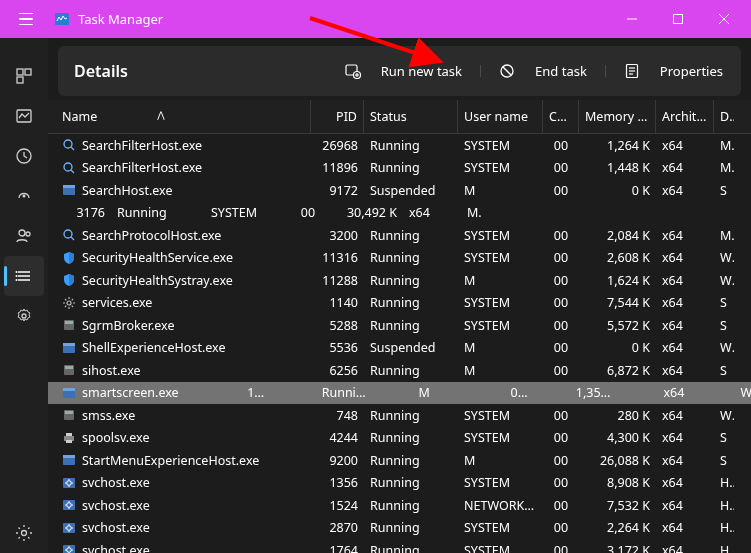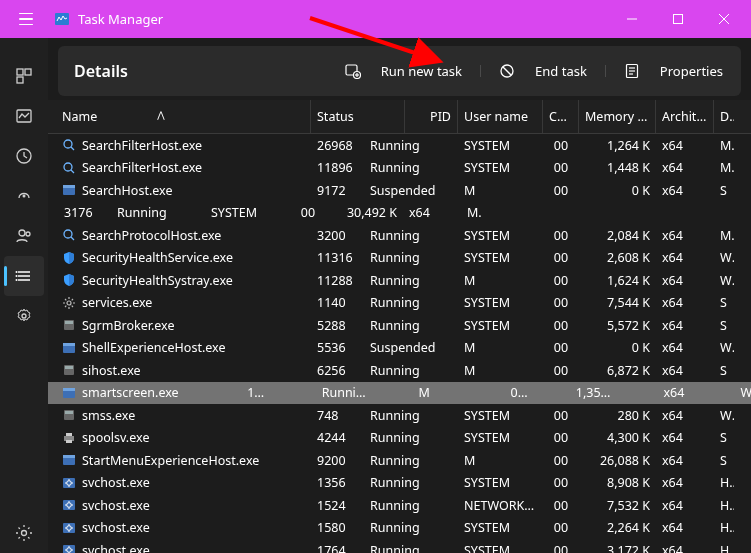--- a/index.html
+++ b/index.html
@@ -109,21 +109,21 @@
   font-size: 12.5px;
 }
 .row.selected { background: #737373; gap: 40px; }
 .cell {
   padding: 0 6px;
   white-space: nowrap;
   overflow: hidden;
   text-overflow: ellipsis;
 }
 .cell-name { width: 253px; display: flex; align-items: center; gap: 6px; padding-left: 4px; }
-.cell-pid { width: 53px; }
+.cell-pid { width: 53px; text-align: right; }
 .cell-status { width: 94px; }
 .cell-user { width: 85px; }
 .cell-cpu { width: 36px; text-align: center; }
 .cell-mem { width: 77px; text-align: right; }
 .cell-arch { width: 58px; }
 .cell-desc { width: 20px; }
 .proc-icon { width: 14px; height: 14px; flex-shrink: 0; }
 
 .arrow {
   position: absolute;
@@ -260,22 +260,22 @@
         </div>
       </div>
     </div>
 
     <div class="table">
       <div class="thead">
         <div class="th col-name">
             <span>Name</span>
             <span class="sort-caret">⋀</span>
           </div>
+        <div class="th col-pid">PID</div>
         <div class="th col-status">Status</div>
-        <div class="th col-pid">PID</div>
         <div class="th col-user">User name</div>
         <div class="th col-cpu">CPU</div>
         <div class="th col-mem">Memory (a...</div>
         <div class="th col-arch">Archite...</div>
         <div class="th col-desc">D</div>
       </div>
       <div class="tbody" id="tbody">
           <div class="row">
             <div class="cell cell-name">
               <svg class="proc-icon" viewBox="0 0 14 14">
@@ -546,21 +546,21 @@
           </div>
           <div class="row">
             <div class="cell cell-name">
               <svg class="proc-icon" viewBox="0 0 14 14">
                 <rect x="1" y="2" width="12" height="10" rx="1" fill="#3d6fb5"></rect>
                 <circle cx="7" cy="7" r="2.3" fill="none" stroke="#fff" stroke-width="1"></circle>
                 <path d="M7 3v1.5M7 9.5V11M3 7h1.5M9.5 7H11" stroke="#fff" stroke-width="1"></path>
               </svg>
               <span>svchost.exe</span>
             </div>
-            <div class="cell cell-pid">1580</div>
+            <div class="cell cell-pid">2870</div>
             <div class="cell cell-status">Running</div>
             <div class="cell cell-user">SYSTEM</div>
             <div class="cell cell-cpu">00</div>
             <div class="cell cell-mem">2,264 K</div>
             <div class="cell cell-arch">x64</div>
             <div class="cell cell-desc">H</div>
           </div>
           <div class="row">
             <div class="cell cell-name">
               <svg class="proc-icon" viewBox="0 0 14 14">

